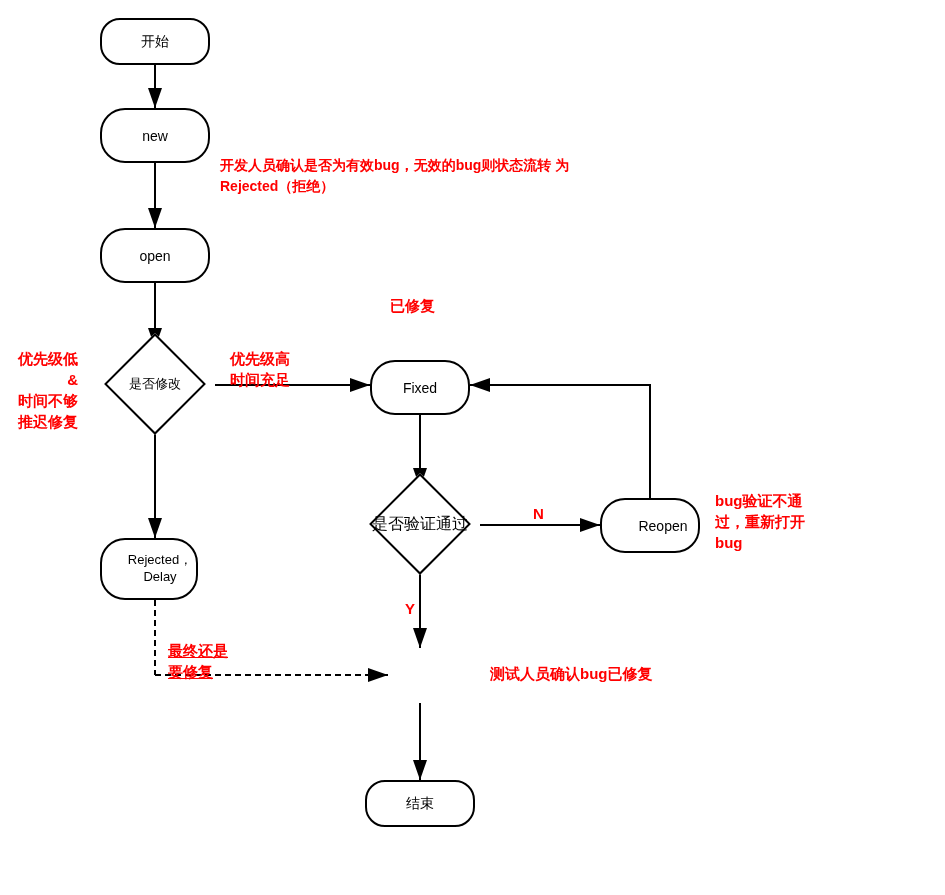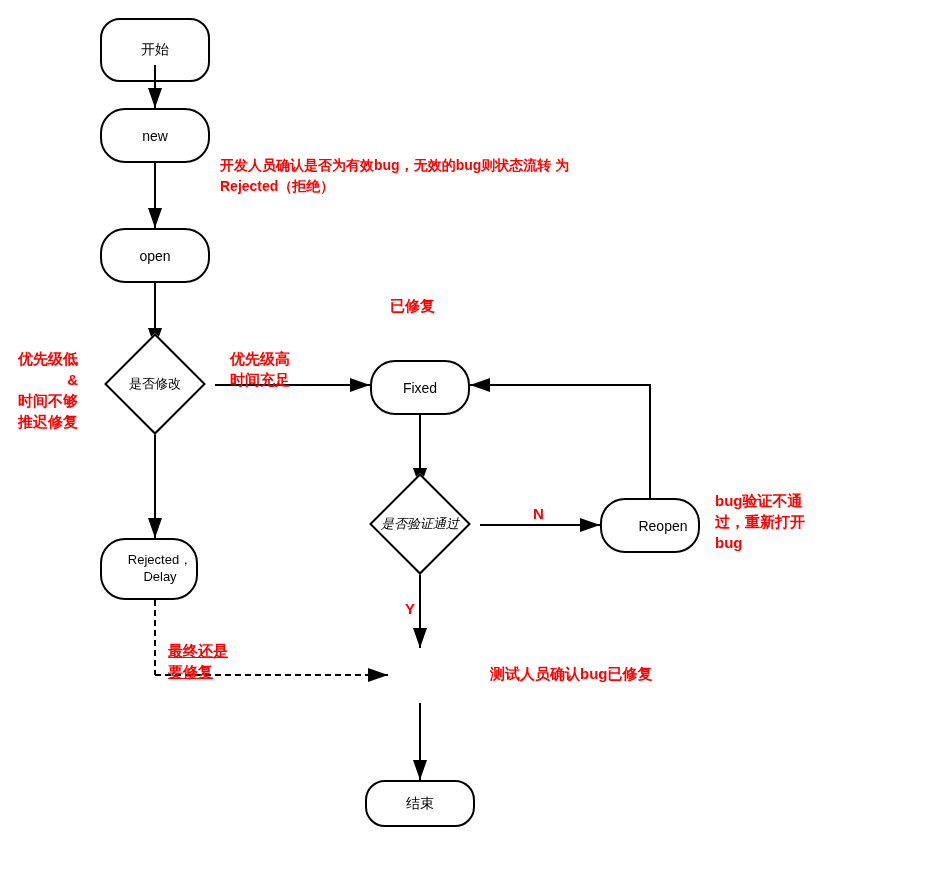--- a/index.html
+++ b/index.html
@@ -92,21 +92,21 @@
     <line x1="420" y1="565" x2="420" y2="648" stroke="#000" stroke-width="2" marker-end="url(#arrowhead)"></line>
 
     <polyline points="650,500 650,385 470,385" stroke="#000" stroke-width="2" fill="none" marker-end="url(#arrowhead)"></polyline>
 
     <line x1="420" y1="703" x2="420" y2="780" stroke="#000" stroke-width="2" marker-end="url(#arrowhead)"></line>
 
     <line x1="155" y1="600" x2="155" y2="675" stroke="#000" stroke-width="2" stroke-dasharray="6,4"></line>
     <line x1="155" y1="675" x2="388" y2="675" stroke="#000" stroke-width="2" stroke-dasharray="6,4" marker-end="url(#arrowhead-dashed)"></line>
   </svg>
 
-  <div class="shape rounded-rect" style="left:100px; top:18px; width:110px; height:64px;">
+  <div class="shape rounded-rect" style="left:100px; top:18px; width:110px; height:47px;">
     <span>开始</span>
   </div>
 
   <div class="shape rectangle" style="left:100px; top:108px; width:110px; height:55px;">
     <span>new</span>
   </div>
 
   <div class="shape rectangle" style="left:100px; top:228px; width:110px; height:55px;">
     <span>open</span>
   </div>
@@ -121,21 +121,21 @@
     <span>Fixed</span>
   </div>
 
   <div class="shape rectangle" style="left:100px; top:538px; width:98px; height:62px;padding-left:22px;">
     <span style="font-size:13px; line-height:1.3;">Rejected，Delay</span>
   </div>
 
   <div style="position:absolute; left:384px; top:488px; width:72px; height:72px; transform:rotate(45deg); border:2px solid #000; background:#fff;">
   </div>
   <div class="diamond-label" style="left:362px; top:488px; width:116px; height:72px;">
-    <span style="font-size:13px; line-height:1.3;font-style:italic;">是否验证通过</span>
+    <span style="font-size:16px; line-height:1.3;">是否验证通过</span>
   </div>
 
   <div class="shape rectangle" style="left:600px; top:498px; width:100px; height:55px;padding-left:26px;">
     <span>Reopen</span>
   </div>
 
 
   <div class="shape rounded-rect" style="left:365px; top:780px; width:110px; height:47px;">
     <span>结束</span>
   </div>

